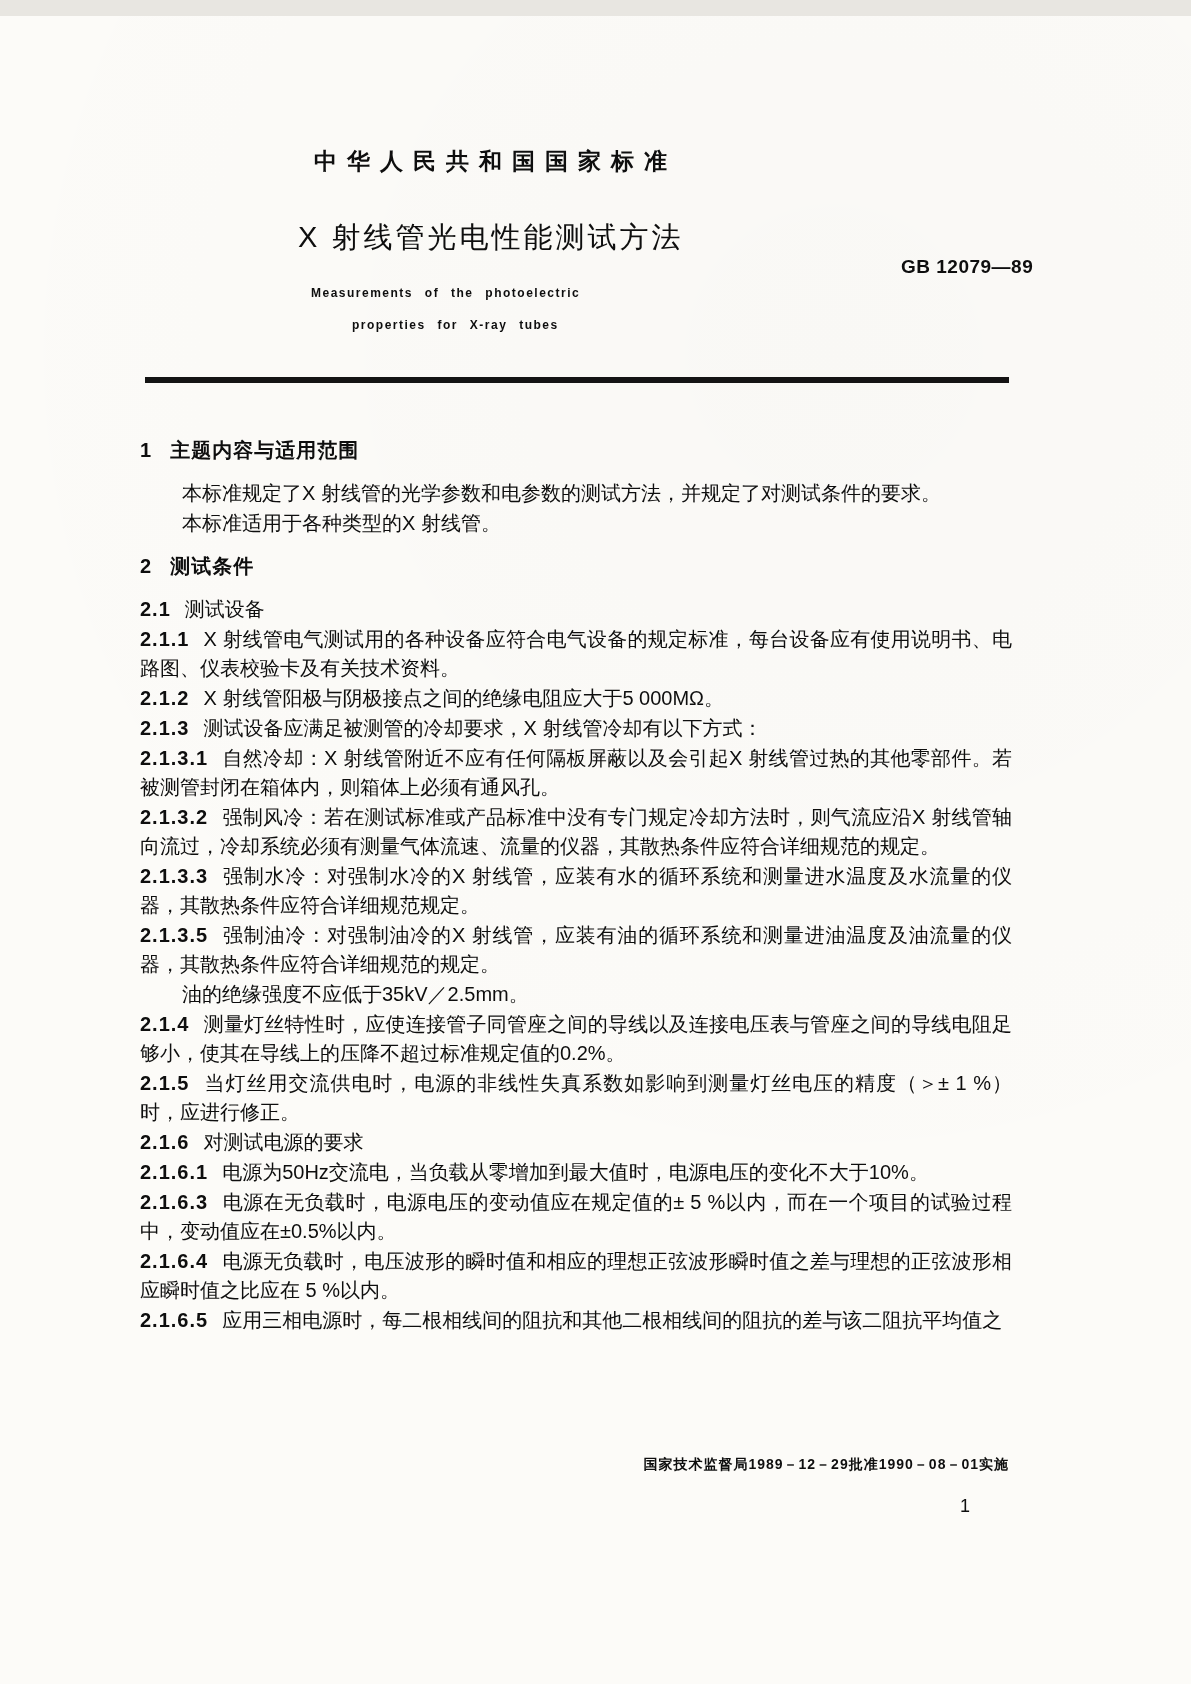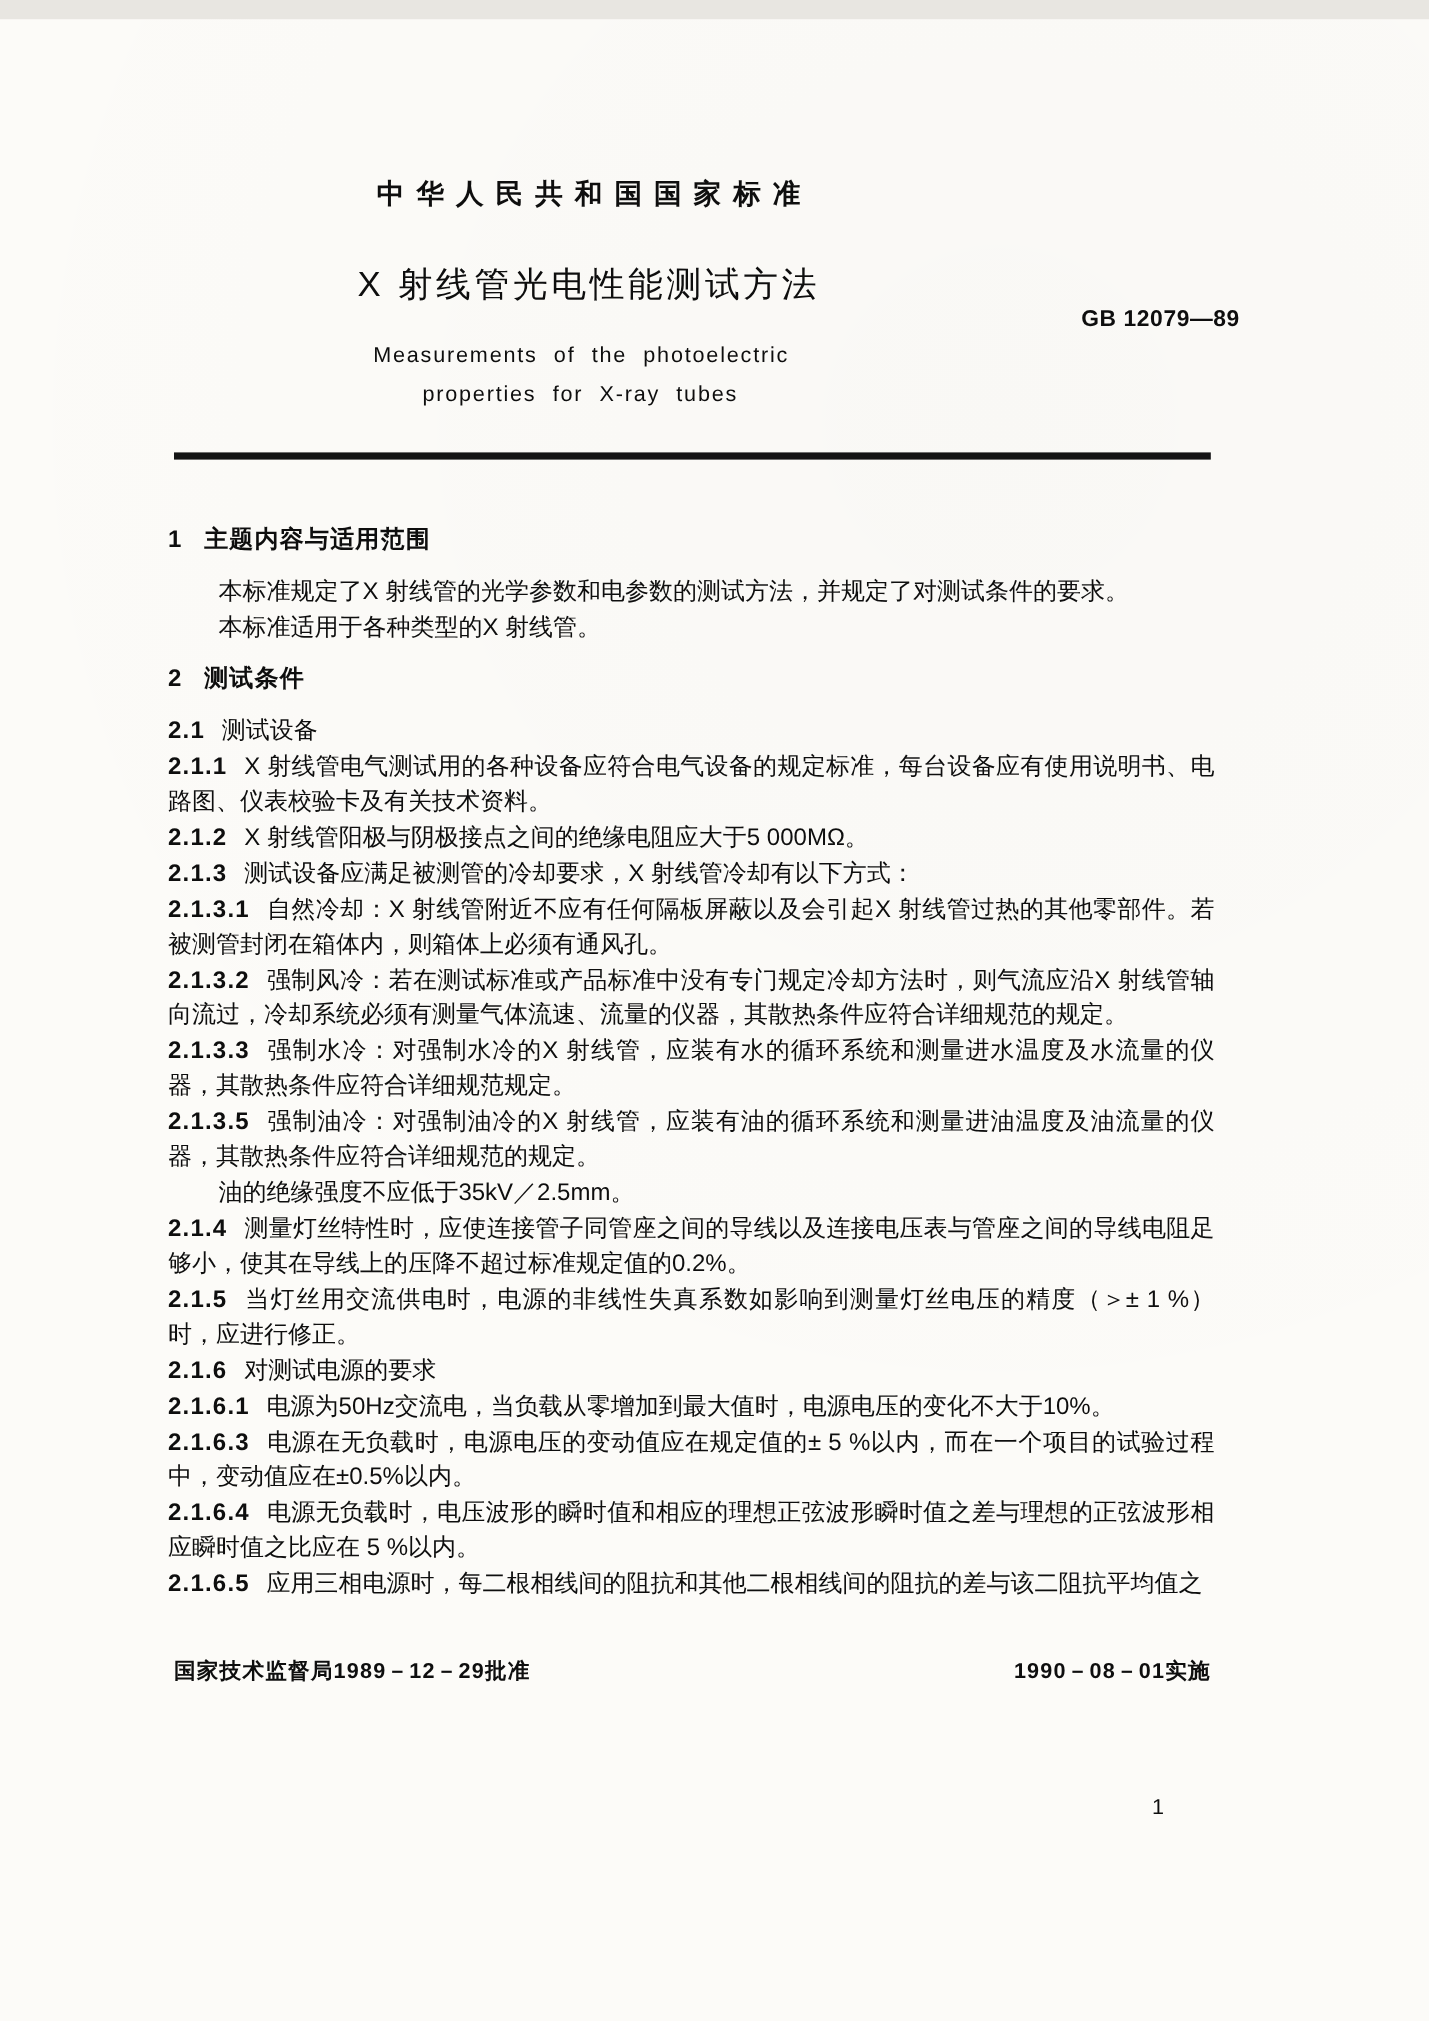--- a/index.html
+++ b/index.html
@@ -42,22 +42,22 @@
     position: absolute;
     top: 240px;
     left: 901px;
     font-size: 19px;
     font-weight: bold;
     letter-spacing: 0.5px;
     white-space: nowrap;
   }
   .en-title {
     position: absolute;
-    font-size: 18px;
-    font-weight: normal;
+    font-size: 12px;
+    font-weight: bold;
     letter-spacing: 1.5px;
     word-spacing: 7px;
     white-space: nowrap;
   }
   .en-title.line1 { top: 270px; left: 311px; }
   .en-title.line2 { top: 302px; left: 352px; }
   .header-rule {
     position: absolute;
     top: 361px;
     left: 145px;
@@ -92,26 +92,26 @@
   .block-heading .num { padding-right: 18px; }
   .block-item { margin-top: 1px; }
   .block-para {
     text-indent: 2.1em;
     margin-top: 1px;
   }
 
   
   .doc-footer {
     position: absolute;
-    top: 1364px;
+    top: 1440px;
     left: 145px;
     width: 864px;
     display: flex;
-    justify-content: space-between;
-    font-size: 18px;
+    justify-content: flex-end;
+    font-size: 14px;
     font-weight: bold;
     letter-spacing: 1px;
   }
   .page-number {
     position: absolute;
     top: 1480px;
     left: 960px;
     font-size: 18px;
   }
 </style>

